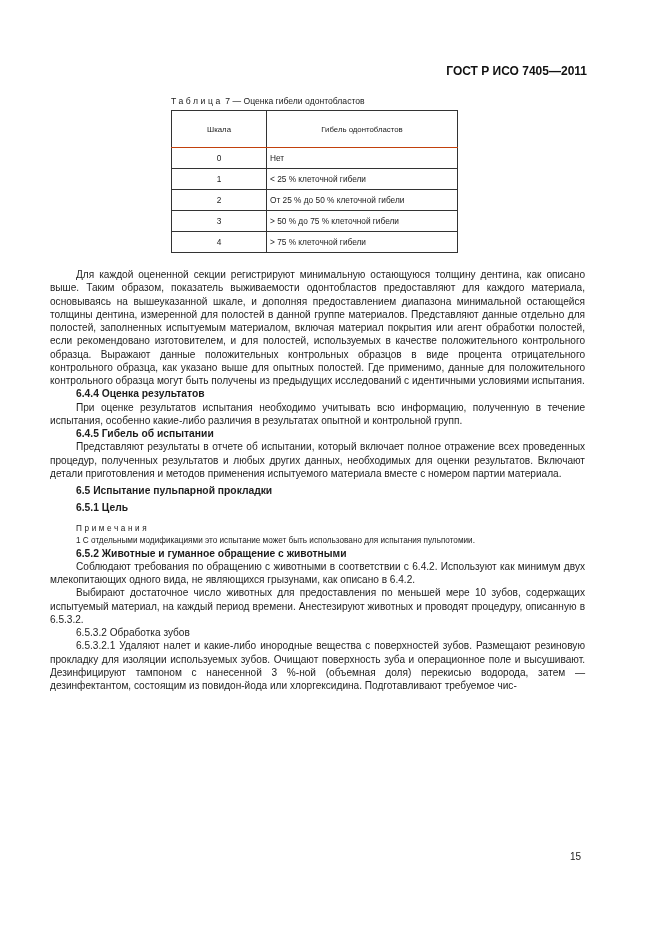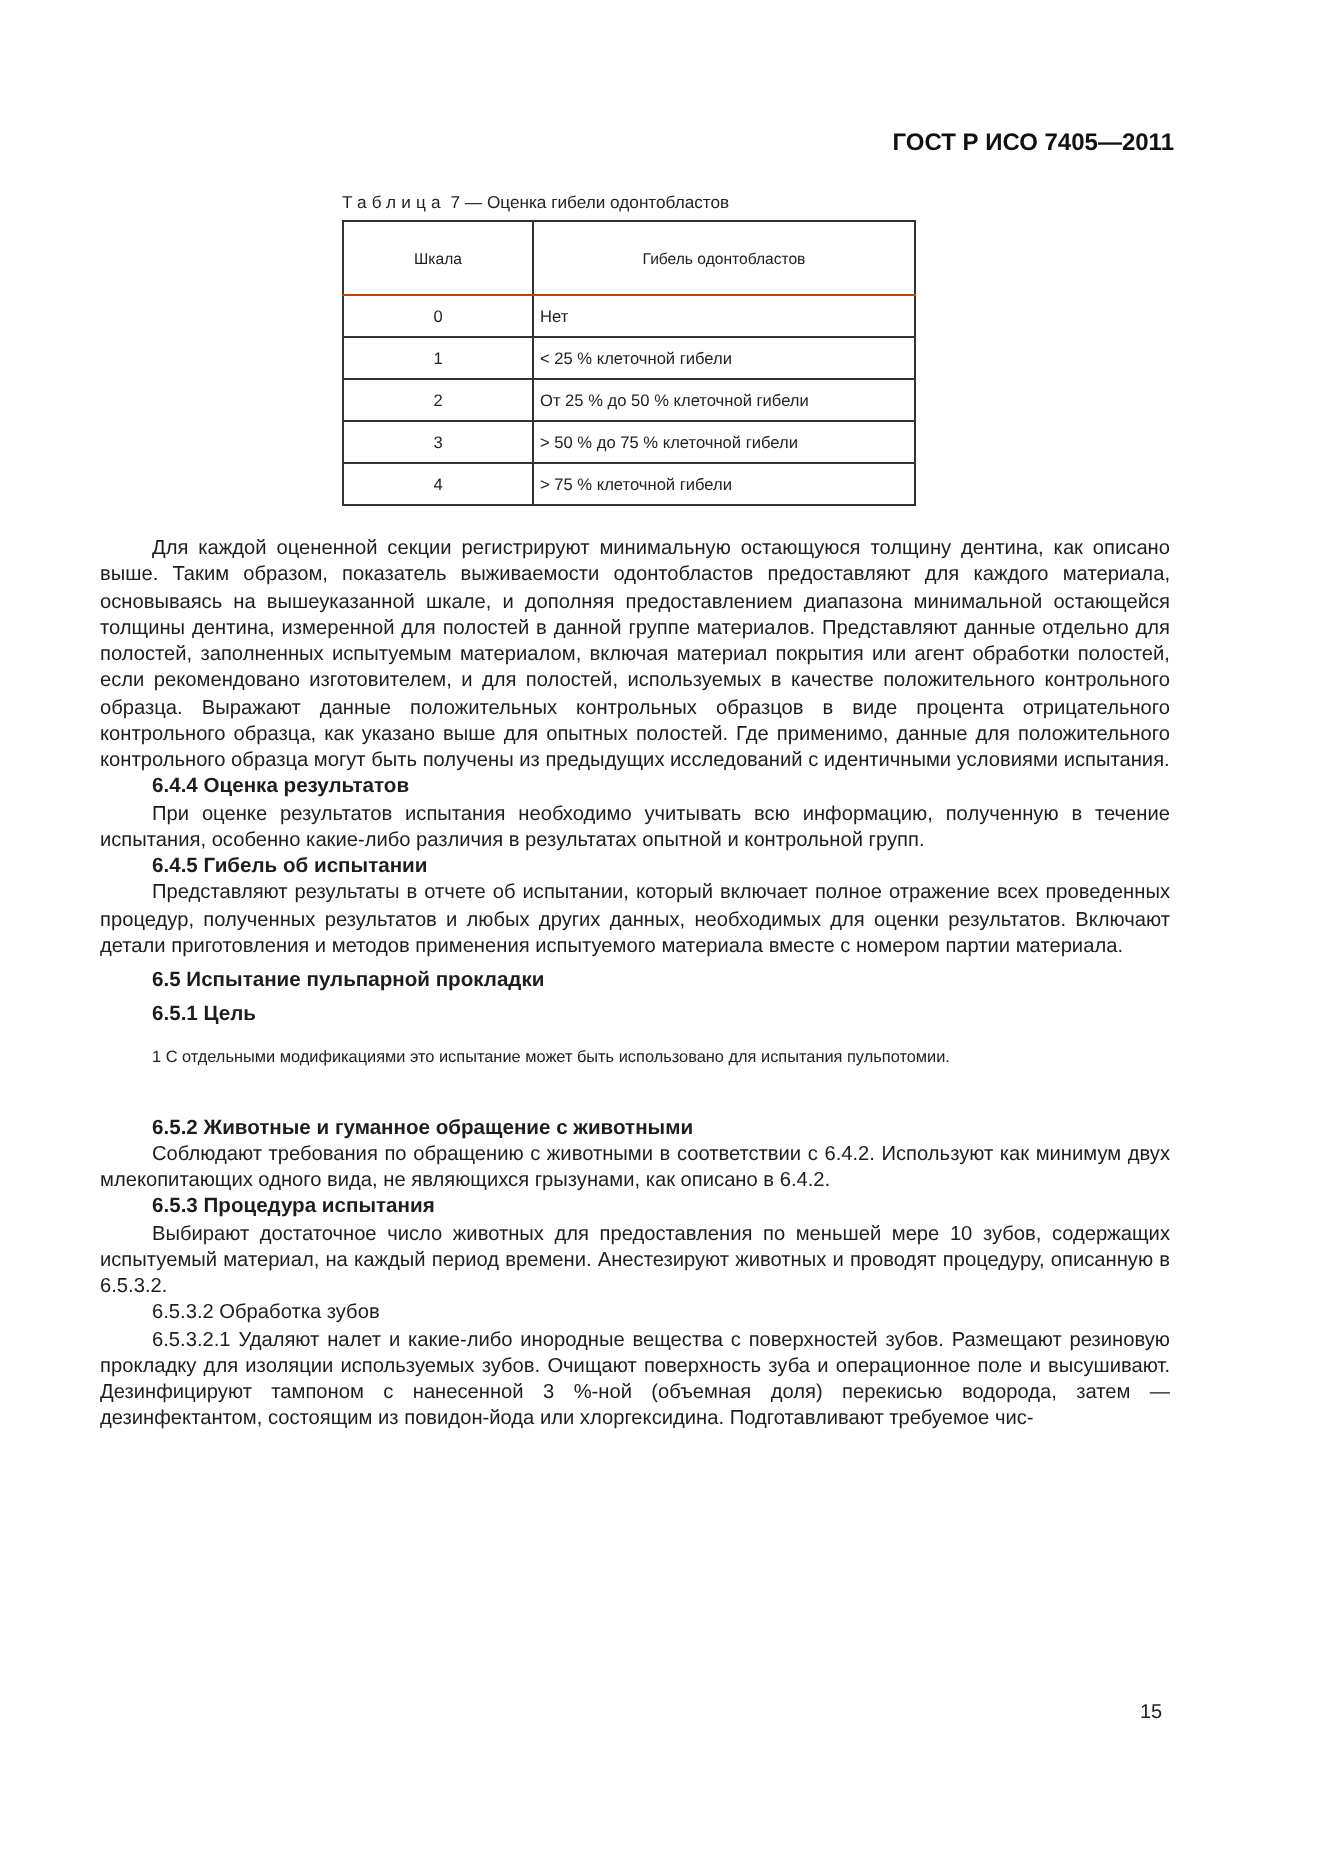--- a/index.html
+++ b/index.html
@@ -155,25 +155,25 @@
   <p class="h">6.4.4 Оценка результатов</p>
   <p class="p">При оценке результатов испытания необходимо учитывать всю информацию, полученную в течение испытания, особенно какие-либо различия в результатах опытной и контрольной групп.</p>
 
   <p class="h">6.4.5 Гибель об испытании</p>
   <p class="p">Представляют результаты в отчете об испытании, который включает полное отражение всех проведенных процедур, полученных результатов и любых других данных, необходимых для оценки результатов. Включают детали приготовления и методов применения испытуемого материала вместе с номером партии материала.</p>
 
   <p class="h gap">6.5 Испытание пульпарной прокладки</p>
   <p class="h gap">6.5.1 Цель</p>
 
   <div class="notes">
+    <div class="nt-title">Примечания</div>
     <p class="nt">1 С отдельными модификациями это испытание может быть использовано для испытания пульпотомии.</p>
   </div>
 
-  <p class="h gap" style="margin-top:23px;">6.5.2 Животные и гуманное обращение с животными</p>
+  <p class="h gap" style="margin-top:0;">6.5.2 Животные и гуманное обращение с животными</p>
   <p class="p">Соблюдают требования по обращению с животными в соответствии с 6.4.2. Используют как минимум двух млекопитающих одного вида, не являющихся грызунами, как описано в 6.4.2.</p>
 
-  <p class="h">6.5.3 Процедура испытания</p>
   <p class="p">Выбирают достаточное число животных для предоставления по меньшей мере 10 зубов, содержащих испытуемый материал, на каждый период времени. Анестезируют животных и проводят процедуру, описанную в 6.5.3.2.</p>
   <p class="sub">6.5.3.2 Обработка зубов</p>
   <p class="p">6.5.3.2.1 Удаляют налет и какие-либо инородные вещества с поверхностей зубов. Размещают резиновую прокладку для изоляции используемых зубов. Очищают поверхность зуба и операционное поле и высушивают. Дезинфицируют тампоном с нанесенной 3 %-ной (объемная доля) перекисью водорода, затем — дезинфектантом, состоящим из повидон-йода или хлоргексидина. Подготавливают требуемое чис-</p>
 </div>
 
 <div class="page-num">15</div>
 
 </body></html>

